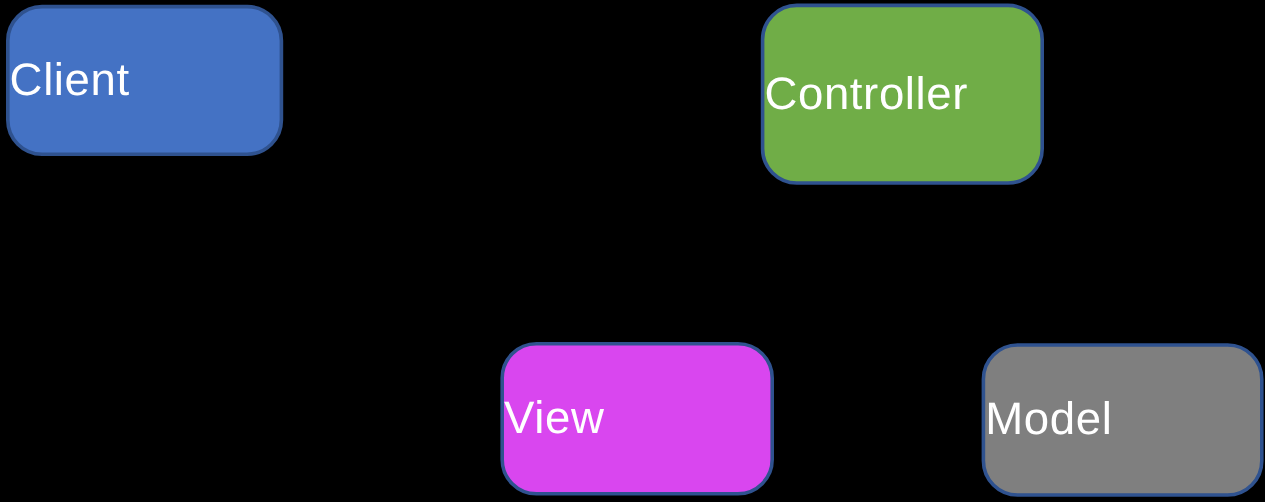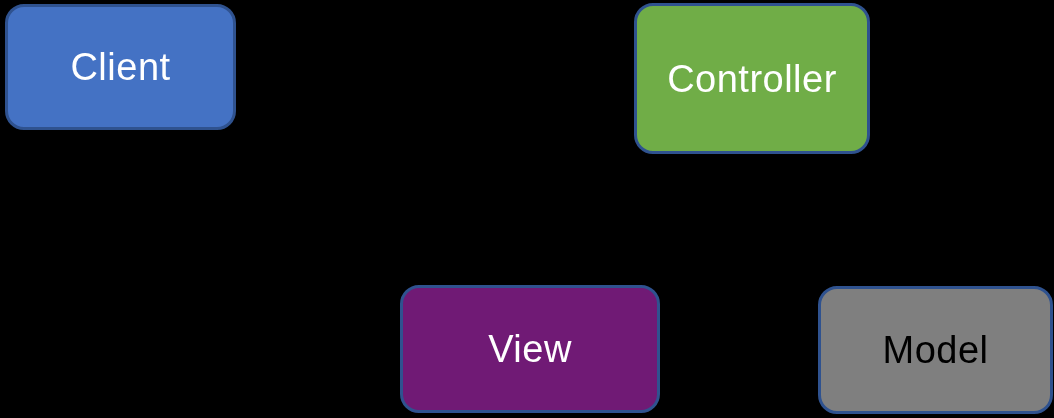--- a/index.html
+++ b/index.html
@@ -13,24 +13,23 @@
     height: 418px;
     background: #000000;
     overflow: hidden;
     font-family: "Liberation Sans", sans-serif;
   }
   .node {
     position: absolute;
     box-sizing: border-box;
     border-style: solid;
     border-width: 3px;
-    border-radius: 19px;
+    border-radius: 30px;
     display: flex;
     align-items: center;
-    justify-content: center;
   }
   .node-label {
     font-size: 38px;
     font-weight: 400;
     letter-spacing: 0.5px;
     line-height: 1;
     user-select: none;
   }
 </style>
 </head>
@@ -39,21 +38,21 @@
 <div class="canvas">
 
   <div class="node" style="left: 5px; top: 4px; width: 231px; height: 126px; background: rgb(68, 114, 196); border-color: rgb(47, 82, 143); color: rgb(255, 255, 255);">
     <span class="node-label">Client</span>
   </div>
 
   <div class="node" style="left: 634px; top: 3px; width: 236px; height: 151px; background: rgb(112, 173, 71); border-color: rgb(47, 82, 143); color: rgb(255, 255, 255);">
     <span class="node-label">Controller</span>
   </div>
 
-  <div class="node" style="left: 400px; top: 285px; width: 260px; height: 128px; background: #701a75; border-color: rgb(47, 82, 143); color: rgb(255, 255, 255);">
+  <div class="node" style="left: 417px; top: 285px; width: 228px; height: 128px; background: #d946ef; border-color: rgb(47, 82, 143); color: rgb(255, 255, 255);">
     <span class="node-label">View</span>
   </div>
 
-  <div class="node" style="left: 818px; top: 286px; width: 235px; height: 128px; background: rgb(127, 127, 127); border-color: rgb(47, 82, 143); color: #000000;">
+  <div class="node" style="left: 818px; top: 286px; width: 235px; height: 128px; background: rgb(127, 127, 127); border-color: rgb(47, 82, 143); color: #ffffff;">
     <span class="node-label">Model</span>
   </div>
 
 </div>
 
 </body></html>

